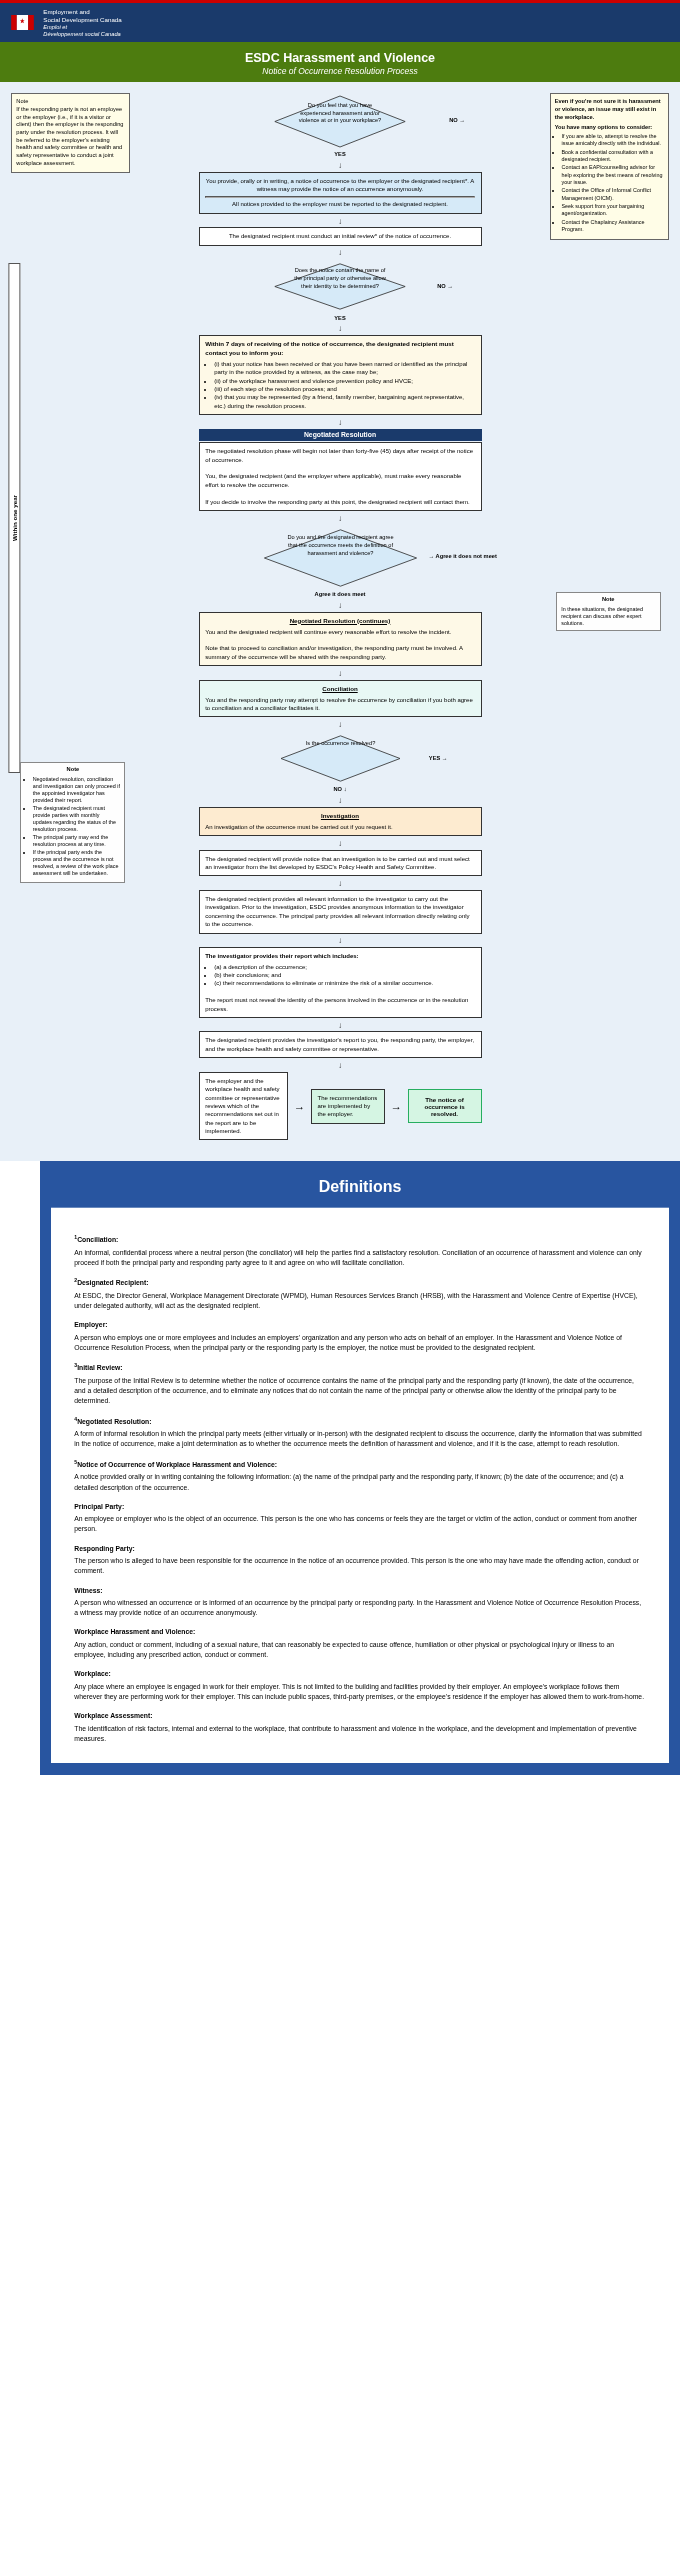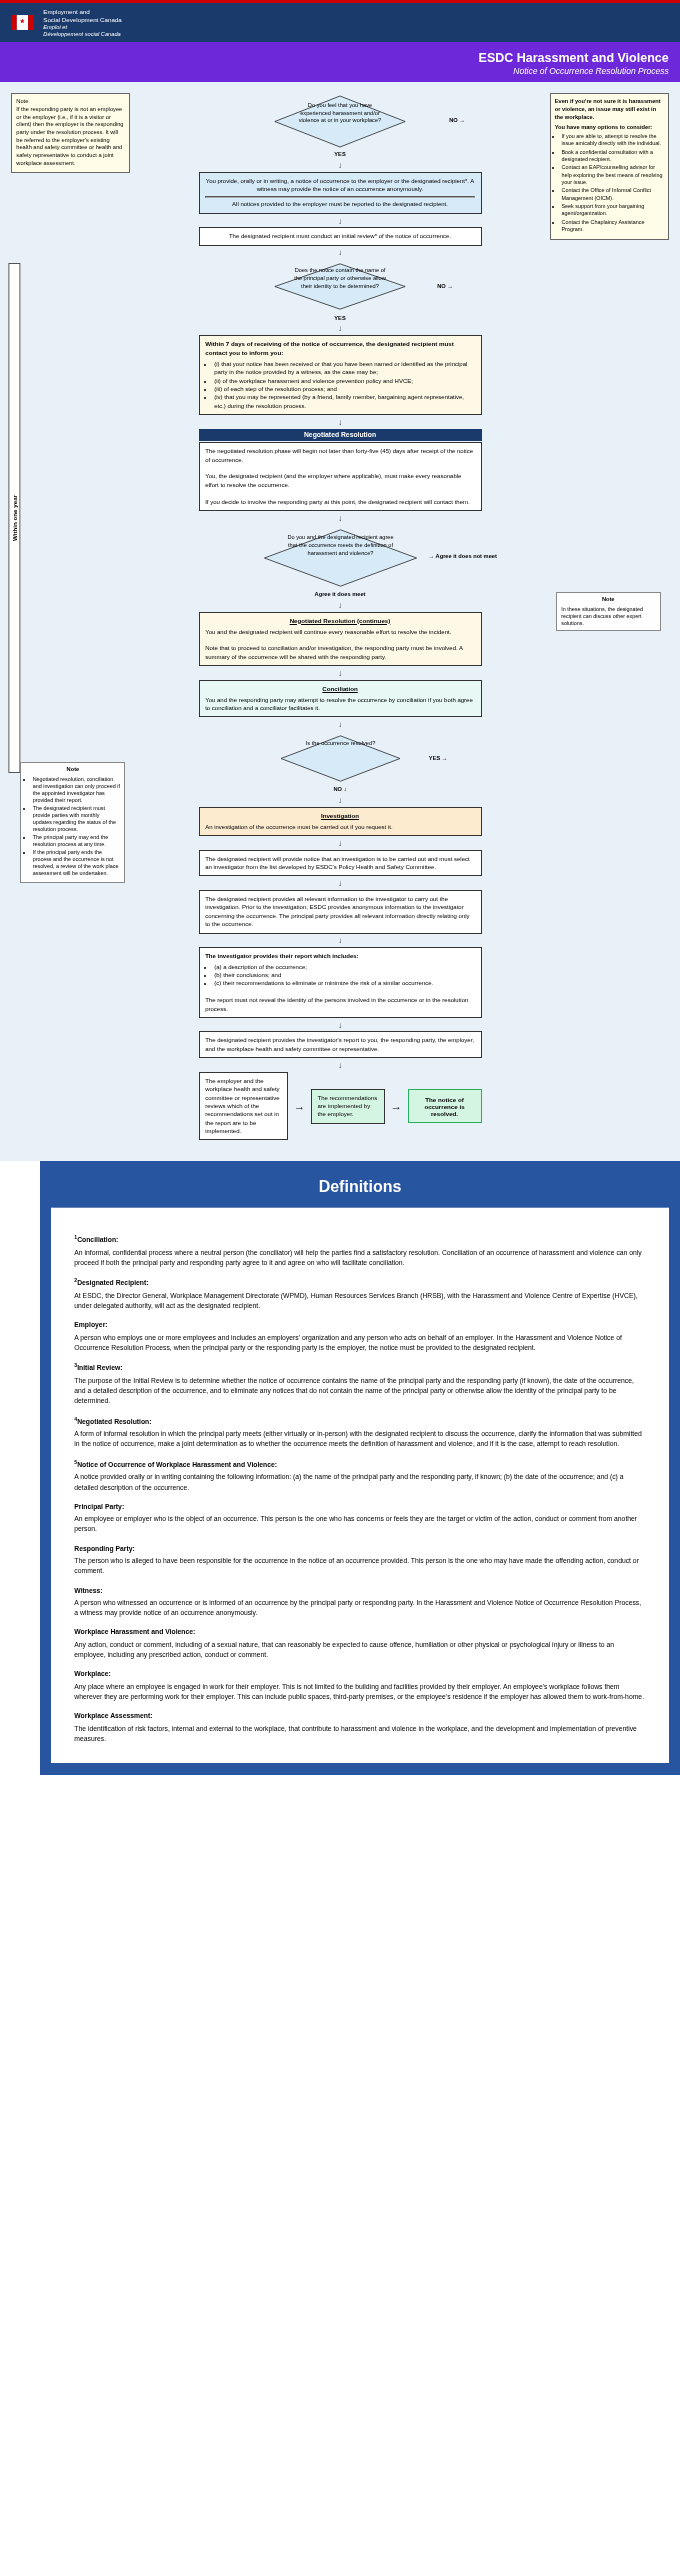--- a/index.html
+++ b/index.html
@@ -160,22 +160,22 @@
 
     .header-bar {
       background: #1a3a6b;
       display: flex;
       align-items: center;
       padding: 4.5px 11.3px;
       gap: 9px;
     }
 
     .page-title-bar {
-      background: #6d28d9;
-      text-align: right;
+      background: #4d7c0f;
+      text-align: center;
       padding: 9px 11.3px 5.7px;
       color: white;
     }
     .page-title-bar h1 {
       font-size: 12.5px;
       font-weight: bold;
     }
     .page-title-bar h2 {
       font-size: 8.5px;
       font-weight: normal;

